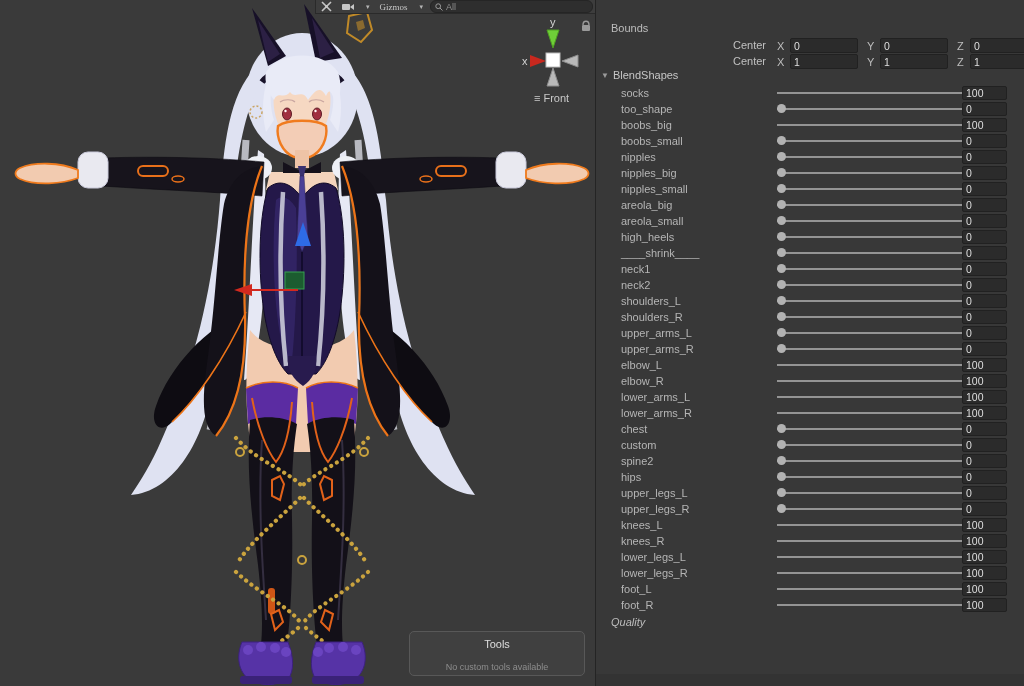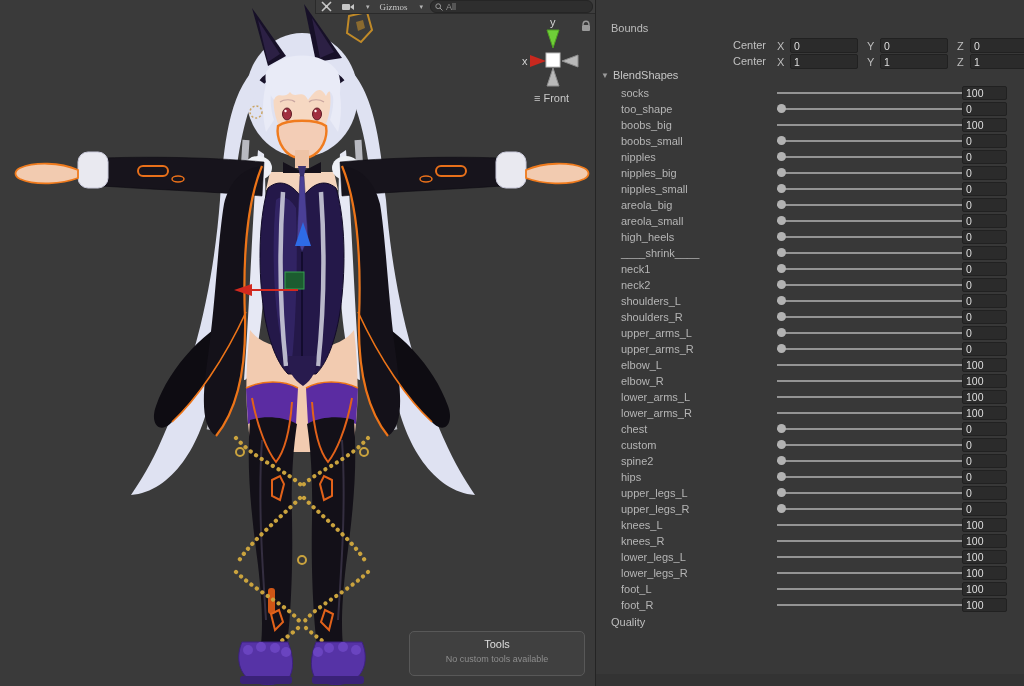--- a/index.html
+++ b/index.html
@@ -11,21 +11,21 @@
     border-bottom:1px solid #2a2a2a;border-left:1px solid #2a2a2a;display:flex;align-items:center;
     font-size:9px;color:#c8c8c8;padding:0 2px;box-sizing:border-box;gap:4px;z-index:5;}
   .tb-btn{display:flex;align-items:center;gap:12px;padding:0 3px;height:12px;cursor:default;font-family:Liberation Serif, serif;}
   .tb-caret{font-size:7px;color:#b5b5b5;}
   .tb-search{flex:1;display:flex;align-items:center;gap:3px;background:#2e2e2e;border:1px solid #252525;
     border-radius:6px;height:11px;padding:0 4px;color:#8f8f8f;}
   .orient-gizmo{position:absolute;left:516px;top:12px;width:78px;height:92px;z-index:4;}
   .tools-overlay{position:absolute;left:409px;top:631px;width:174px;height:43px;background:#404040;
     border:1px solid #585858;border-radius:5px;text-align:center;z-index:5;}
   .tools-title{font-size:11px;color:#dedede;margin-top:6px;}
-  .tools-sub{font-size:9px;color:#8d8d8d;margin-top:4px;}
+  .tools-sub{font-size:9px;color:#8d8d8d;margin-top:12px;}
 
   
   .inspector{position:absolute;left:595px;top:0;width:429px;height:686px;background:#383838;
     border-left:1px solid #242424;font-size:11px;color:#bdbdbd;box-sizing:border-box;}
   .editbounds-row{position:absolute;left:0;top:2px;width:100%;height:20px;}
   .editbounds-btn{position:absolute;left:181px;top:1px;width:24px;height:18px;background:#545454;
     border:1px solid #303030;border-radius:3px;display:flex;align-items:center;justify-content:center;}
   .editbounds-label{position:absolute;left:213px;top:4px;color:#d6d6d6;}
   .bounds-label{position:absolute;left:15px;top:22px;}
   .axis-row{position:absolute;left:0;height:15px;width:100%;}
@@ -532,21 +532,21 @@
         <div class="bs-row">
           <span class="bs-label">foot_R</span>
           <div class="bs-track">
             <div class="bs-line"></div>
             <div class="bs-handle" style="left: calc(100% - 9px);"></div>
           </div>
           <div class="bs-value">100</div>
         </div>
       </div>
 
-    <div class="prop-row" style="top:614px;">
+    <div class="prop-row" style="top:614px;font-style:italic;">
       <span class="prop-label">Quality</span>
     </div>
 
 
 
     <div class="preview-bar">
       <div class="preview-tab">Preview</div>
       <div class="preview-menu">⋮</div>
     </div>
     <div class="preview-body"></div>

